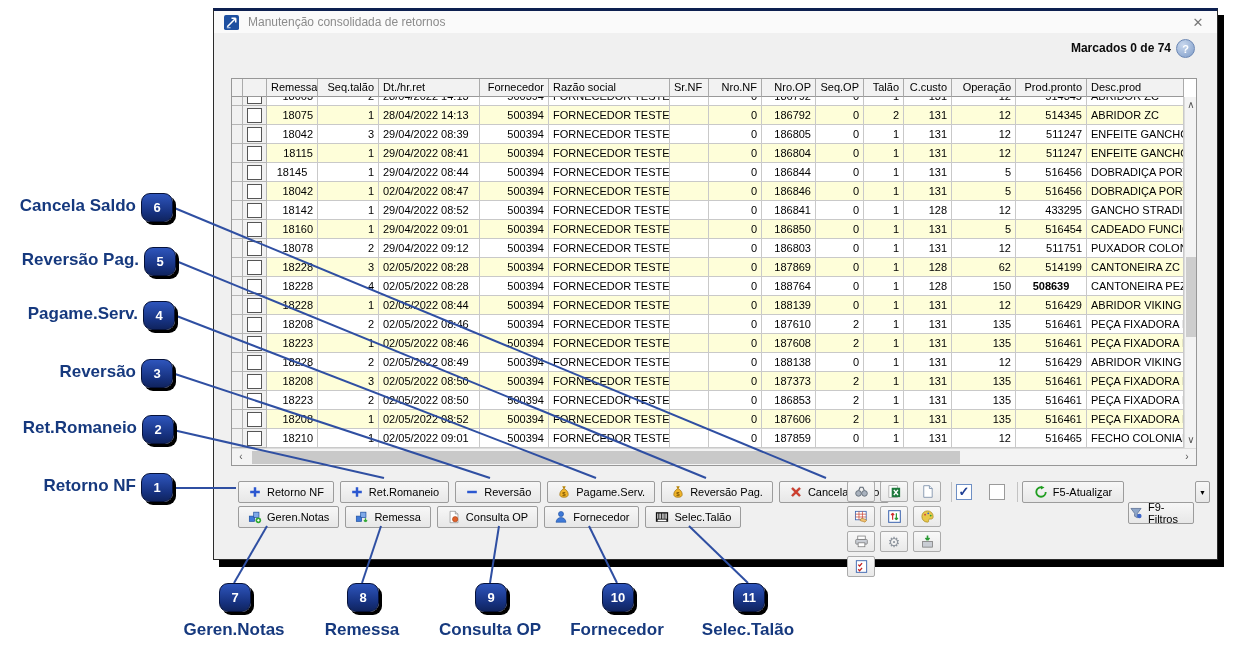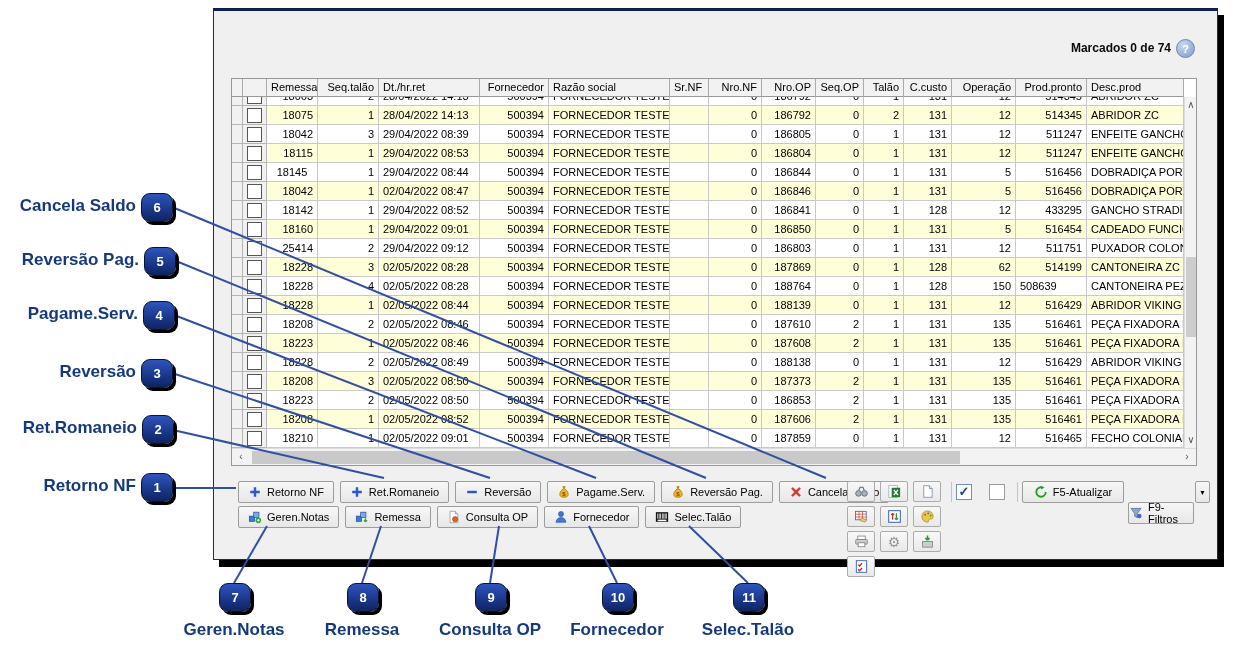--- a/index.html
+++ b/index.html
@@ -109,20 +109,29 @@
       <div class="badge" style="left: 475px; top: 583px;">9</div>
       <div class="ann-label ann-bottom" style="left: 415px; width: 150px; top: 620px;">Consulta OP</div>
       <div class="badge" style="left: 602px; top: 583px;">10</div>
       <div class="ann-label ann-bottom" style="left: 542px; width: 150px; top: 620px;">Fornecedor</div>
       <div class="badge" style="left: 733px; top: 583px;">11</div>
       <div class="ann-label ann-bottom" style="left: 673px; width: 150px; top: 620px;">Selec.Talão</div>
     </div>
 
   <div id="window">
 
+    <div class="titlebar">
+      <svg class="title-icon" viewBox="0 0 16 16">
+        <rect width="16" height="16" rx="2" fill="#1D4FA0"></rect>
+        <path d="M3.5 12.5 12.5 3.5 M12.5 3.5 H8 M12.5 3.5 V8" stroke="#fff" stroke-width="1.6" fill="none"></path>
+        <path d="M3 13.5h4" stroke="#9FB8DF" stroke-width="1.4"></path>
+      </svg>
+      <span class="title-text">Manutenção consolidada de retornos</span>
+      <span class="close-btn">✕</span>
+    </div>
 
     <span class="marcados">Marcados 0 de 74</span>
     <span class="help-btn">?</span>
 
     <div id="table">
       <div class="thead" id="thead">
           <div class="th" style="width: 11px; text-align: left;"></div>
           <div class="th" style="width: 24px; text-align: left;"></div>
           <div class="th" style="width: 51px; text-align: right;">Remessa</div>
           <div class="th" style="width: 61px; text-align: right;">Seq.talão</div>
@@ -201,21 +210,21 @@
               <div class="td" style="width: 71px; text-align: right;">511247</div>
               <div class="td" style="width: 97px; text-align: left;">ENFEITE GANCHO</div>
             </div>
             <div class="tr alt">
               <div class="td ctl" style="width: 11px;"></div>
               <div class="td ctl" style="width: 24px;">
                 <div class="rowchk"></div>
               </div>
               <div class="td" style="width: 51px; text-align: right;">18115</div>
               <div class="td" style="width: 61px; text-align: right;">1</div>
-              <div class="td" style="width: 101px; text-align: left;">29/04/2022 08:53</div>
+              <div class="td" style="width: 101px; text-align: left;">29/04/2022 08:41</div>
               <div class="td" style="width: 69px; text-align: right;">500394</div>
               <div class="td" style="width: 121px; text-align: left;">FORNECEDOR TESTE</div>
               <div class="td" style="width: 39px; text-align: left;"></div>
               <div class="td" style="width: 53px; text-align: right;">0</div>
               <div class="td" style="width: 54px; text-align: right;">186804</div>
               <div class="td" style="width: 48px; text-align: right;">0</div>
               <div class="td" style="width: 40px; text-align: right;">1</div>
               <div class="td" style="width: 48px; text-align: right;">131</div>
               <div class="td" style="width: 64px; text-align: right;">12</div>
               <div class="td" style="width: 71px; text-align: right;">511247</div>
@@ -299,21 +308,21 @@
               <div class="td" style="width: 48px; text-align: right;">131</div>
               <div class="td" style="width: 64px; text-align: right;">5</div>
               <div class="td" style="width: 71px; text-align: right;">516454</div>
               <div class="td" style="width: 97px; text-align: left;">CADEADO FUNCION</div>
             </div>
             <div class="tr">
               <div class="td ctl" style="width: 11px;"></div>
               <div class="td ctl" style="width: 24px;">
                 <div class="rowchk"></div>
               </div>
-              <div class="td" style="width: 51px; text-align: right;">25414</div>
+              <div class="td" style="width: 51px; text-align: right;">18078</div>
               <div class="td" style="width: 61px; text-align: right;">2</div>
               <div class="td" style="width: 101px; text-align: left;">29/04/2022 09:12</div>
               <div class="td" style="width: 69px; text-align: right;">500394</div>
               <div class="td" style="width: 121px; text-align: left;">FORNECEDOR TESTE</div>
               <div class="td" style="width: 39px; text-align: left;"></div>
               <div class="td" style="width: 53px; text-align: right;">0</div>
               <div class="td" style="width: 54px; text-align: right;">186803</div>
               <div class="td" style="width: 48px; text-align: right;">0</div>
               <div class="td" style="width: 40px; text-align: right;">1</div>
               <div class="td" style="width: 48px; text-align: right;">131</div>
@@ -351,21 +360,21 @@
               <div class="td" style="width: 101px; text-align: left;">02/05/2022 08:28</div>
               <div class="td" style="width: 69px; text-align: right;">500394</div>
               <div class="td" style="width: 121px; text-align: left;">FORNECEDOR TESTE</div>
               <div class="td" style="width: 39px; text-align: left;"></div>
               <div class="td" style="width: 53px; text-align: right;">0</div>
               <div class="td" style="width: 54px; text-align: right;">188764</div>
               <div class="td" style="width: 48px; text-align: right;">0</div>
               <div class="td" style="width: 40px; text-align: right;">1</div>
               <div class="td" style="width: 48px; text-align: right;">128</div>
               <div class="td" style="width: 64px; text-align: right;">150</div>
-              <div class="td" style="width: 71px; text-align: left;">508639</div>
+              <div class="td" style="width: 71px; text-align: center; font-weight: bold;">508639</div>
               <div class="td" style="width: 97px; text-align: left;">CANTONEIRA PEZIN</div>
             </div>
             <div class="tr alt">
               <div class="td ctl" style="width: 11px;"></div>
               <div class="td ctl" style="width: 24px;">
                 <div class="rowchk"></div>
               </div>
               <div class="td" style="width: 51px; text-align: right;">18228</div>
               <div class="td" style="width: 61px; text-align: right;">1</div>
               <div class="td" style="width: 101px; text-align: left;">02/05/2022 08:44</div>

